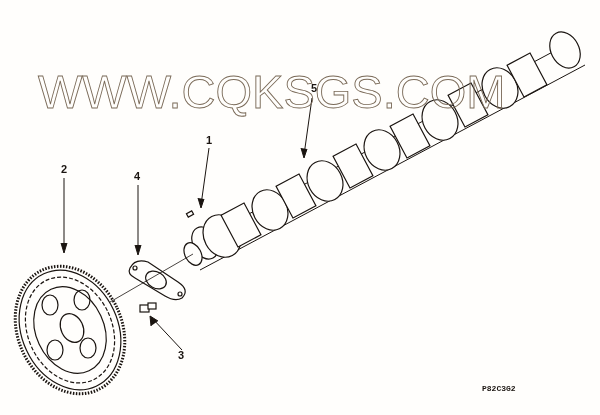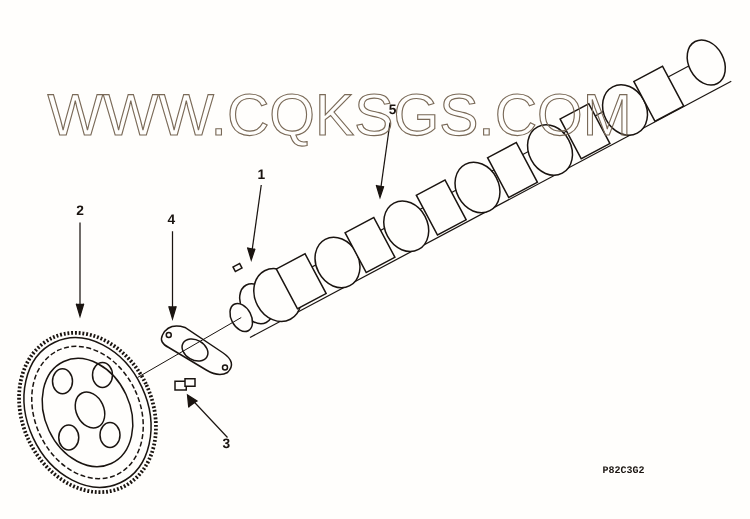--- a/index.html
+++ b/index.html
@@ -3,21 +3,21 @@
 <meta charset="utf-8">
 <style>
   html, body { margin: 0; padding: 0; background: #ffffff; }
   #stage { position: relative; width: 600px; height: 415px; overflow: hidden; background: #fffefc; font-family: "Liberation Sans", sans-serif; }
   svg.drawing { position: absolute; left: 0; top: 0; }
   .callout { position: absolute; font-family: "Liberation Sans", sans-serif; font-weight: bold; font-size: 11px; color: #1a1410; }
   .wm { position: absolute; font-family: "Liberation Sans", sans-serif; color: transparent; -webkit-text-stroke: 0.9px #7a6a58; white-space: nowrap; letter-spacing: 1px; }
   .wm-url { left: 38px; top: 64px; font-size: 47px; letter-spacing: 0px; }
   .wm-tel { left: 305px; top: 350px; font-size: 30px; }
   .wm-phone { left: 362px; top: 378px; font-size: 30px; }
-  .part-no { position: absolute; left: 482px; top: 372px; font-size: 8px; font-weight: bold; color: #1a1410; font-family: "Liberation Mono", monospace; }
+  .part-no { position: absolute; left: 482px; top: 384px; font-size: 8px; font-weight: bold; color: #1a1410; font-family: "Liberation Mono", monospace; }
 </style>
 </head>
 <body>
 
 <div id="stage">
 
   <svg class="drawing" width="600" height="415" viewBox="0 0 600 415">
     <g stroke="#1a1410" fill="none" stroke-width="1.2">
 
       <g>

